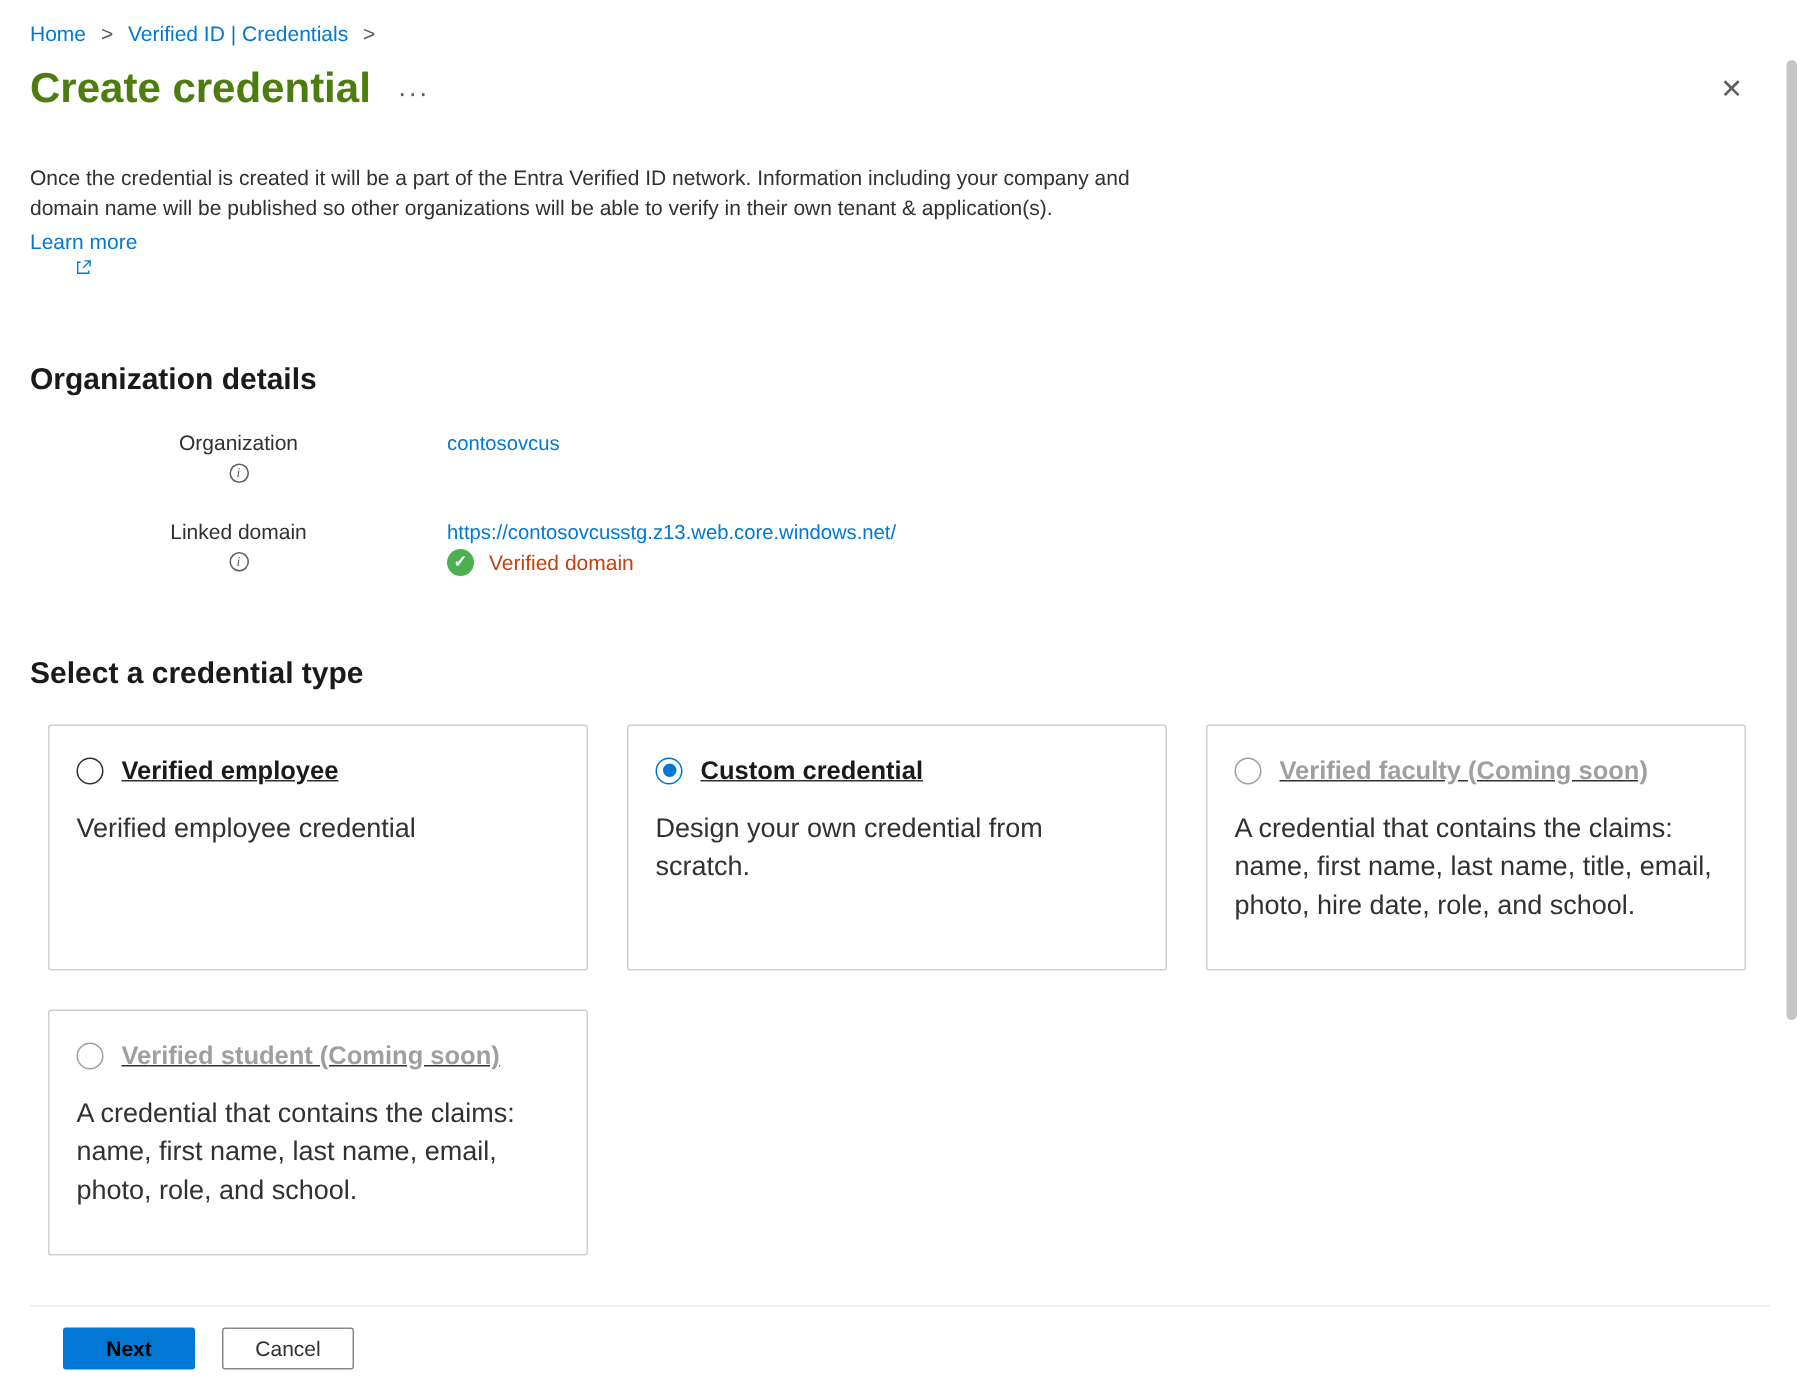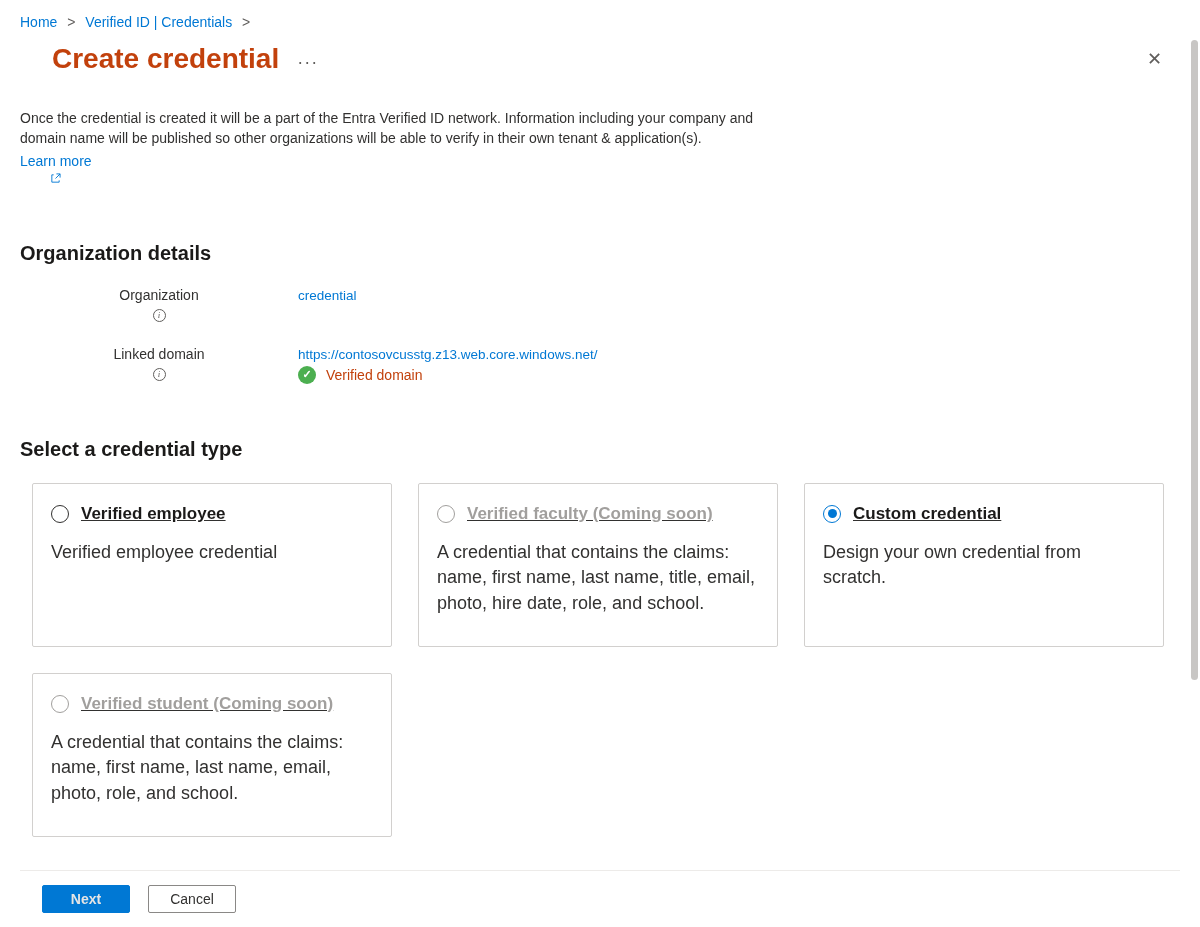--- a/index.html
+++ b/index.html
@@ -37,22 +37,21 @@
       margin-bottom: 30px;
     }
     .title-left {
       display: flex;
       align-items: center;
       gap: 18px;
     }
     h1.page-title {
       font-size: 28px;
       font-weight: 600;
-      color: #c2410c;
-      margin-left: 32px;
+      color: #4d7c0f;
     }
     .more-dots {
       font-size: 18px;
       color: #605e5c;
       cursor: pointer;
       letter-spacing: 1px;
       line-height: 1;
       padding-top: 6px;
     }
     .close-x {
@@ -211,21 +210,21 @@
       font-size: 14px;
       border-radius: 2px;
       cursor: pointer;
       border: 1px solid transparent;
       display: inline-flex;
       align-items: center;
       justify-content: center;
     }
     .btn-primary {
       background: #0078d4;
-      color: #e5e5e5;
+      color: #000000;
       font-weight: 600;
       border-color: #0078d4;
     }
     .btn-secondary {
       background: #fff;
       color: #323130;
       border: 1px solid #8a8886;
     }
     .scrollbar-track {
       position: absolute;
@@ -271,21 +270,21 @@
   </a>
 
   <h2 class="section-heading">Organization details</h2>
 
   <div class="detail-row">
     <div class="detail-label">
       <span>Organization</span>
       <span class="info-icon">i</span>
     </div>
     <div class="detail-value">
-      <a href="#">credential</a>
+      <a href="#">contosovcus</a>
     </div>
   </div>
 
   <div class="detail-row">
     <div class="detail-label">
       <span>Linked domain</span>
       <span class="info-icon">i</span>
     </div>
     <div class="detail-value">
       <a href="#">https://contosovcusstg.z13.web.core.windows.net/</a>
@@ -300,36 +299,36 @@
 
   <div class="cred-grid">
     <div class="cred-card">
       <div class="cred-header">
         <span class="radio"></span>
         <span class="cred-title">Verified employee</span>
       </div>
       <div class="cred-desc">Verified employee credential</div>
     </div>
 
+    <div class="cred-card">
+      <div class="cred-header">
+        <span class="radio selected"></span>
+        <span class="cred-title">Custom credential</span>
+      </div>
+      <div class="cred-desc">Design your own credential from scratch.</div>
+    </div>
+
     <div class="cred-card disabled">
       <div class="cred-header">
         <span class="radio disabled"></span>
         <span class="cred-title">Verified faculty (Coming soon)</span>
       </div>
       <div class="cred-desc">A credential that contains the claims: name, first name, last name, title, email, photo, hire date, role, and school.</div>
     </div>
 
-    <div class="cred-card">
-      <div class="cred-header">
-        <span class="radio selected"></span>
-        <span class="cred-title">Custom credential</span>
-      </div>
-      <div class="cred-desc">Design your own credential from scratch.</div>
-    </div>
-
     <div class="cred-card disabled">
       <div class="cred-header">
         <span class="radio disabled"></span>
         <span class="cred-title">Verified student (Coming soon)</span>
       </div>
       <div class="cred-desc">A credential that contains the claims: name, first name, last name, email, photo, role, and school.</div>
     </div>
   </div>
 
 </div>

